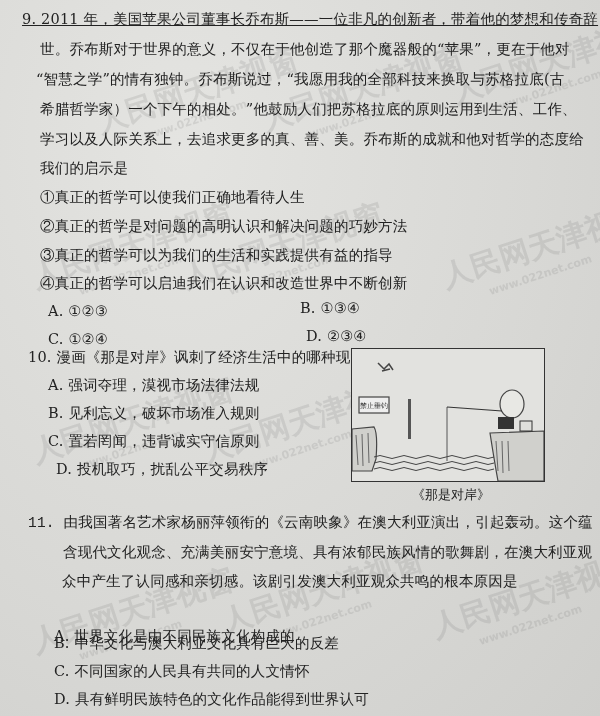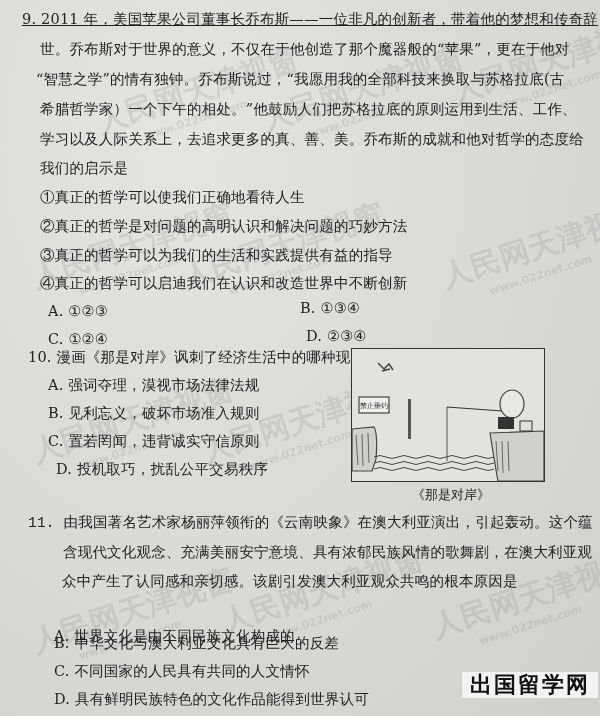--- a/index.html
+++ b/index.html
@@ -116,14 +116,13 @@
   <div class="line" style="left:28px;top:514px;font-family:Liberation Mono, monospace;">11. 由我国著名艺术家杨丽萍领衔的《云南映象》在澳大利亚演出，引起轰动。这个蕴</div>
   <div class="line" style="left:51px;top:543px;margin-left:12px;">含现代文化观念、充满美丽安宁意境、具有浓郁民族风情的歌舞剧，在澳大利亚观</div>
   <div class="line" style="left:62px;top:572px;">众中产生了认同感和亲切感。该剧引发澳大利亚观众共鸣的根本原因是</div>
   <div class="line" style="left:54px;top:604px;margin-top:23px;">A. 世界文化是由不同民族文化构成的</div>
   <div class="line" style="left:54px;top:634px;">B. 中华文化与澳大利亚文化具有巨大的反差</div>
   <div class="line" style="left:54px;top:662px;text-align:center;">C. 不同国家的人民具有共同的人文情怀</div>
   <div class="line" style="left:54px;top:690px;">D. 具有鲜明民族特色的文化作品能得到世界认可</div>
 </section>
 
 <div class="logo">
-  <div class="logo-cn">出国留学网</div>
 </div>
 
 </body></html>

